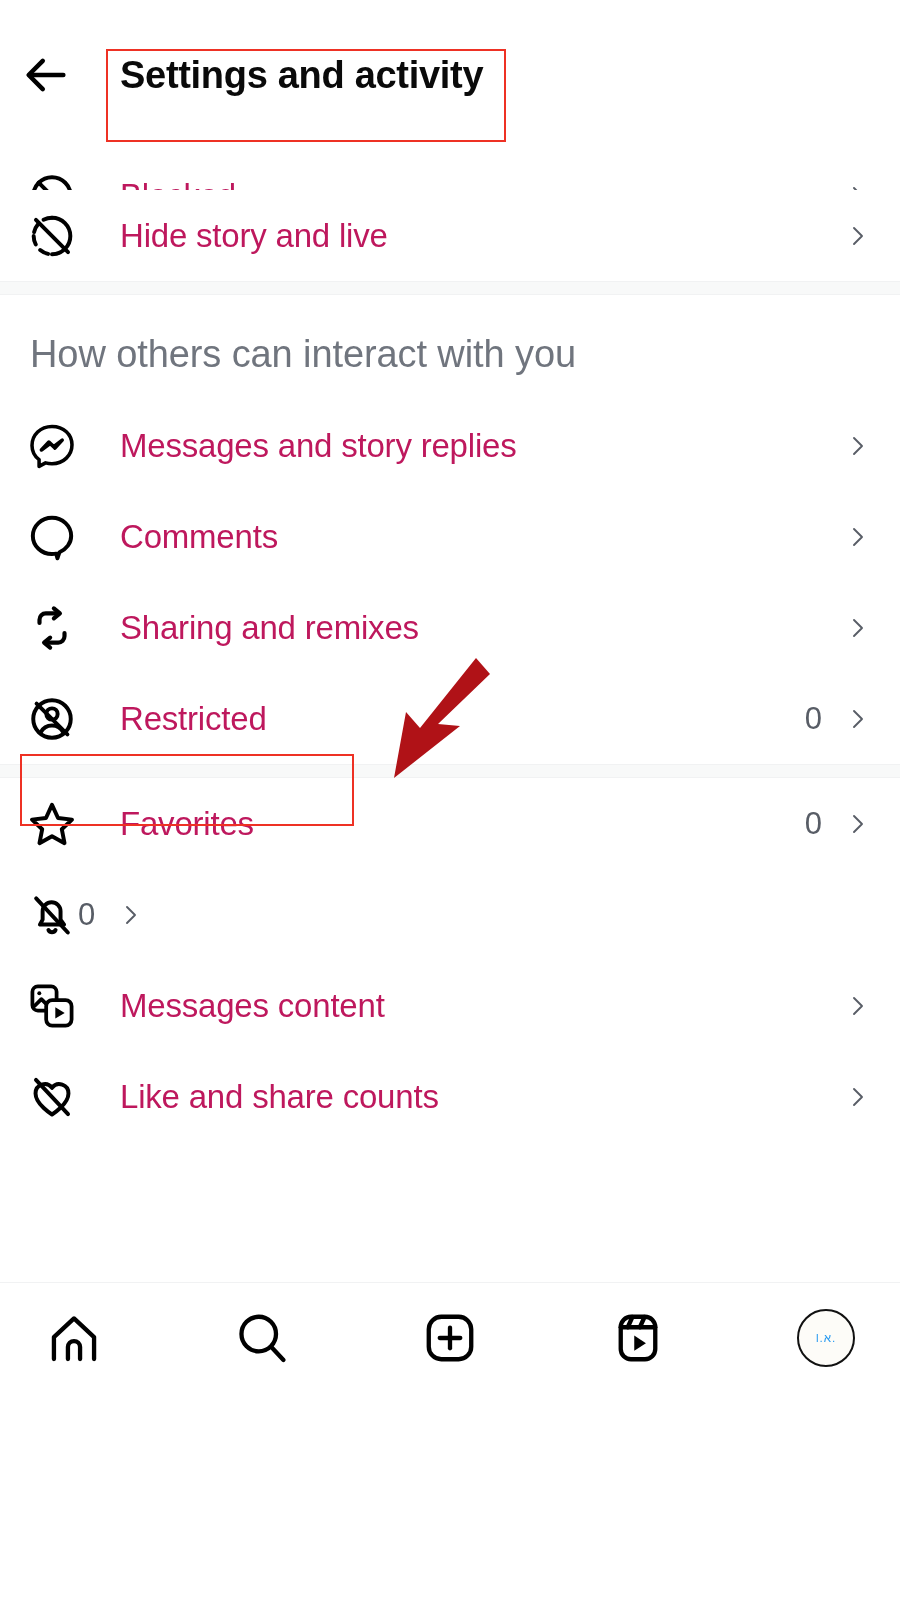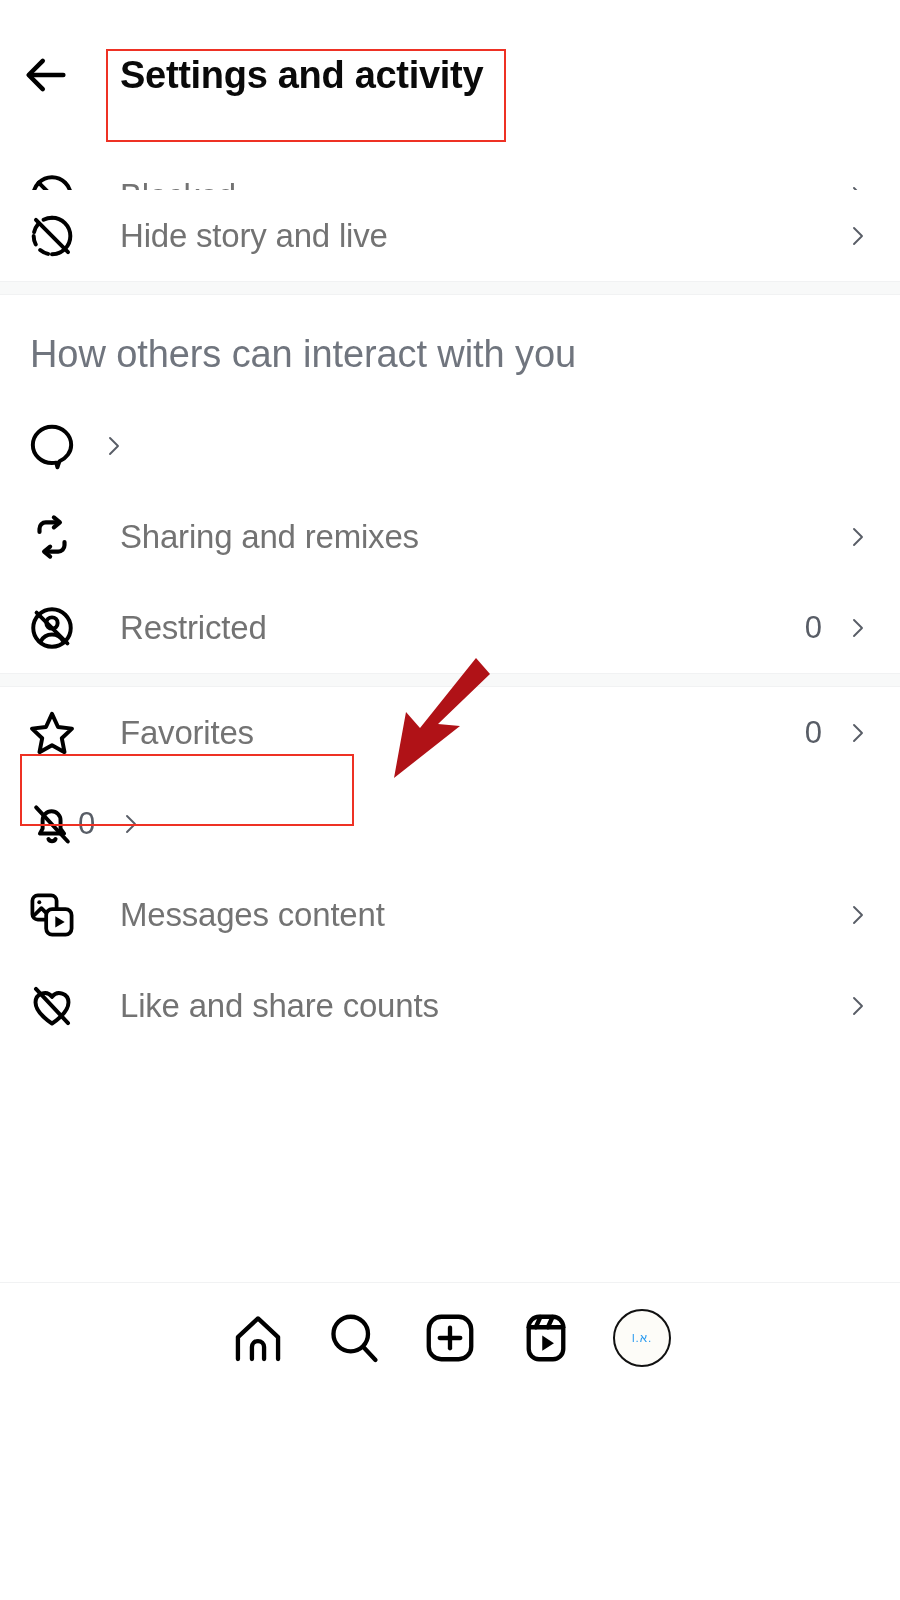--- a/index.html
+++ b/index.html
@@ -109,21 +109,21 @@
     display: flex;
     align-items: center;
     justify-content: center;
     color: #000000;
   }
   .row-icon svg { width: 50px; height: 50px; display: block; }
 
   .row-label {
     flex: 1 1 auto;
     font-size: 33px;
-    color: #737373;
+    color: #be185d;
     padding-left: 42px;
     letter-spacing: -0.2px;
     white-space: nowrap;
   }
 
   .row-count {
     font-size: 31px;
     color: #585d66;
     padding-right: 22px;
     letter-spacing: 0;
@@ -172,21 +172,21 @@
     pointer-events: none;
     z-index: 9;
   }
 
   
   .bottom-nav {
     flex: 0 0 110px;
     height: 110px;
     display: flex;
     align-items: center;
-    justify-content: center;
+    justify-content: space-between;
     background: #ffffff;
     border-top: 1px solid #f1f2f3;
     padding: 0 26px;
   }
 
   .nav-item {
     width: 96px;
     height: 96px;
     display: flex;
     align-items: center;
@@ -271,28 +271,44 @@
         <svg viewBox="0 0 24 24" fill="none" stroke="currentColor" stroke-width="1.9" stroke-linecap="round" stroke-linejoin="round">
           <polyline points="9,4 17,12 9,20"></polyline>
         </svg>
       </div>
     </div>
 
     <div class="band"></div>
 
     <div class="section-title">How others can interact with you</div>
 
+    <div class="row">
+      <div class="row-icon">
+        <svg viewBox="0 0 24 24" fill="none" stroke="currentColor" stroke-width="1.7" stroke-linecap="round" stroke-linejoin="round">
+          <path d="M12 2.6 C6.4 2.6 2.4 6.7 2.4 11.7 c0 2.8 1.3 5.2 3.4 6.8 v3.3 l3.1 -1.7 c0.9 0.25 1.95 0.4 3.1 0.4 c5.6 0 9.6 -4.1 9.6 -9.1 S17.6 2.6 12 2.6 z"></path>
+          <polyline points="6.9,13.9 10.5,10.1 12.8,12.3 16.9,9.2 13.4,13.0 11.1,10.8 6.9,13.9"></polyline>
+        </svg>
+      </div>
+      <div class="row-label">Messages and story replies</div>
+      <div class="row-count"></div>
+      <div class="chev">
+        <svg viewBox="0 0 24 24" fill="none" stroke="currentColor" stroke-width="1.9" stroke-linecap="round" stroke-linejoin="round">
+            <polyline points="9,4 17,12 9,20"></polyline>
+          </svg>
+      </div>
+    </div>
 
 
     <div class="row">
       <div class="row-icon">
         <svg viewBox="0 0 24 24" fill="none" stroke="currentColor" stroke-width="1.9" stroke-linecap="round" stroke-linejoin="round">
           <path d="M12 2.8 c-5.1 0 -9.2 3.9 -9.2 8.7 c0 4.8 4.1 8.7 9.2 8.7 c0.7 0 1.4 -0.07 2.0 -0.2 l0.6 2.2 l1.0 -2.9 c3.3 -1.4 5.6 -4.4 5.6 -7.8 c0 -4.8 -4.1 -8.7 -9.2 -8.7 z"></path>
         </svg>
       </div>
+      <div class="row-label">Comments</div>
       <div class="row-count"></div>
       <div class="chev">
         <svg viewBox="0 0 24 24" fill="none" stroke="currentColor" stroke-width="1.9" stroke-linecap="round" stroke-linejoin="round">
             <polyline points="9,4 17,12 9,20"></polyline>
           </svg>
       </div>
     </div>
 
     <div class="row">
       <div class="row-icon">

